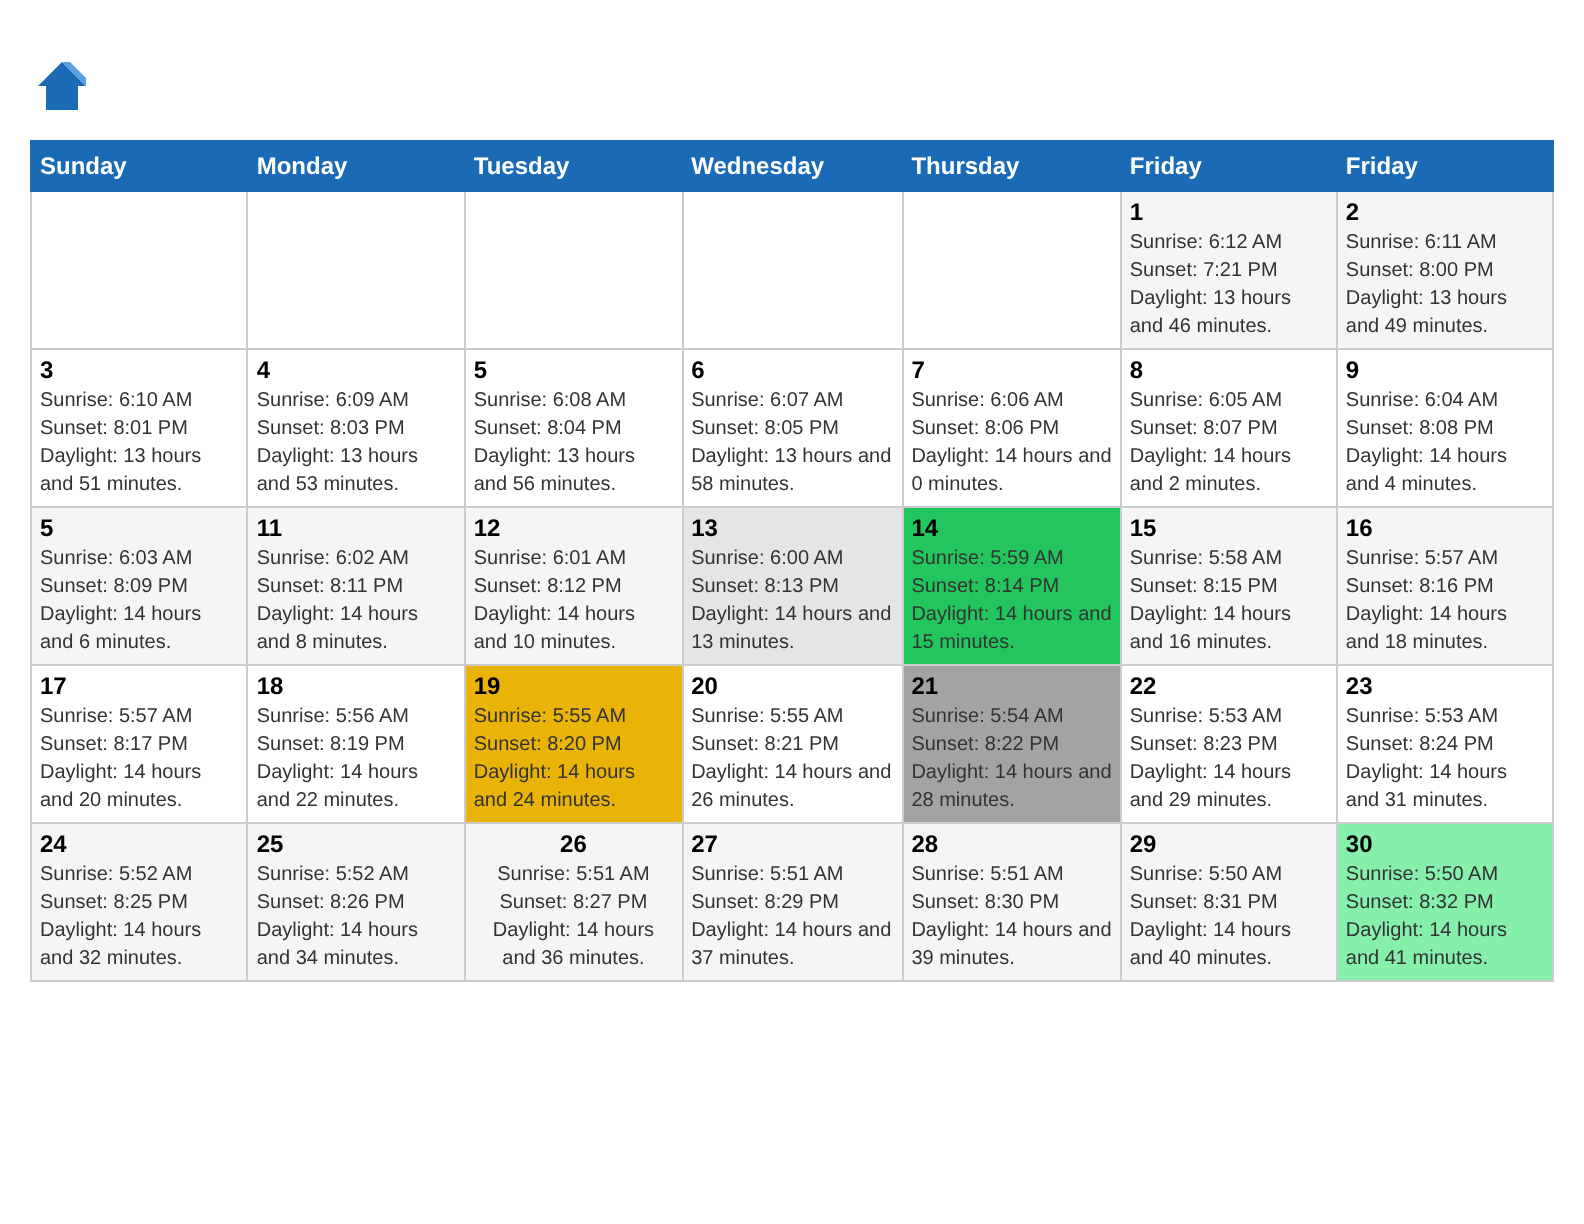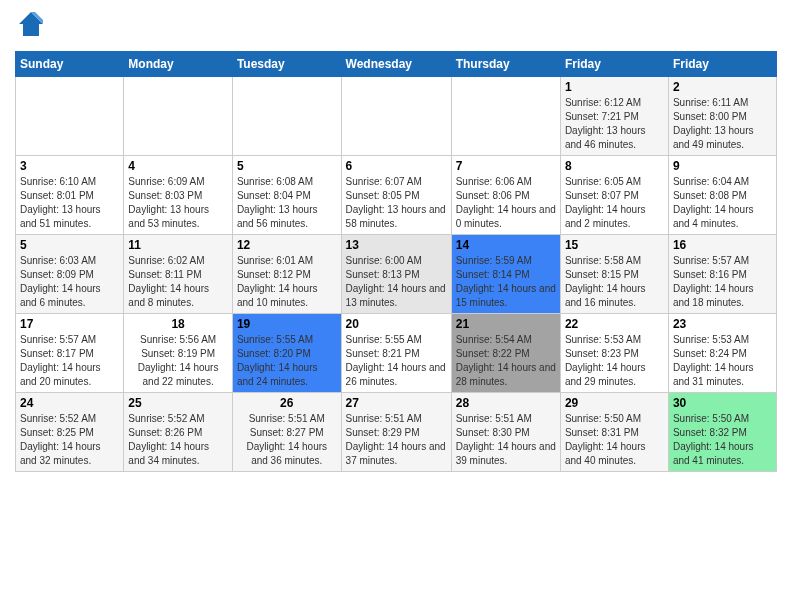--- a/index.html
+++ b/index.html
@@ -6,21 +6,21 @@
     body {
       font-family: Arial, sans-serif;
       background: #fff;
       width: 792px;
       min-height: 612px;
       overflow: hidden;
     }
     .page {
       width: 792px;
       background: #fff;
-      padding: 5px 15px;
+      padding: 24px 15px;
     }
     .header {
       display: flex;
       align-items: flex-start;
       justify-content: space-between;
       margin-bottom: 8px;
     }
     .logo {
       display: flex;
       align-items: center;
@@ -211,21 +211,21 @@
             <div class="day-info">Sunrise: 6:01 AM
 Sunset: 8:12 PM
 Daylight: 14 hours and 10 minutes.</div>
           </td>
           <td style="background: #e5e5e5;">
             <span class="day-num">13</span>
             <div class="day-info">Sunrise: 6:00 AM
 Sunset: 8:13 PM
 Daylight: 14 hours and 13 minutes.</div>
           </td>
-          <td style="background: #3b82f6; margin-left: 12px;">
+          <td style="background: #22c55e; margin-left: 12px;">
             <span class="day-num">14</span>
             <div class="day-info">Sunrise: 5:59 AM
 Sunset: 8:14 PM
 Daylight: 14 hours and 15 minutes.</div>
           </td>
           <td style="background: rgb(245, 245, 245);">
             <span class="day-num">15</span>
             <div class="day-info">Sunrise: 5:58 AM
 Sunset: 8:15 PM
 Daylight: 14 hours and 16 minutes.</div>
@@ -237,27 +237,27 @@
 Daylight: 14 hours and 18 minutes.</div>
           </td>
         </tr>
         <tr>
           <td style="background: rgb(255, 255, 255);">
             <span class="day-num">17</span>
             <div class="day-info">Sunrise: 5:57 AM
 Sunset: 8:17 PM
 Daylight: 14 hours and 20 minutes.</div>
           </td>
-          <td style="background: rgb(255, 255, 255); text-align: center;">
+          <td style="background: rgb(255, 255, 255);">
             <span class="day-num">18</span>
             <div class="day-info">Sunrise: 5:56 AM
 Sunset: 8:19 PM
 Daylight: 14 hours and 22 minutes.</div>
           </td>
-          <td style="background: #3b82f6; margin-left: 12px;">
+          <td style="background: #eab308; margin-left: 12px;">
             <span class="day-num">19</span>
             <div class="day-info">Sunrise: 5:55 AM
 Sunset: 8:20 PM
 Daylight: 14 hours and 24 minutes.</div>
           </td>
           <td style="background: rgb(255, 255, 255);">
             <span class="day-num">20</span>
             <div class="day-info">Sunrise: 5:55 AM
 Sunset: 8:21 PM
 Daylight: 14 hours and 26 minutes.</div>

